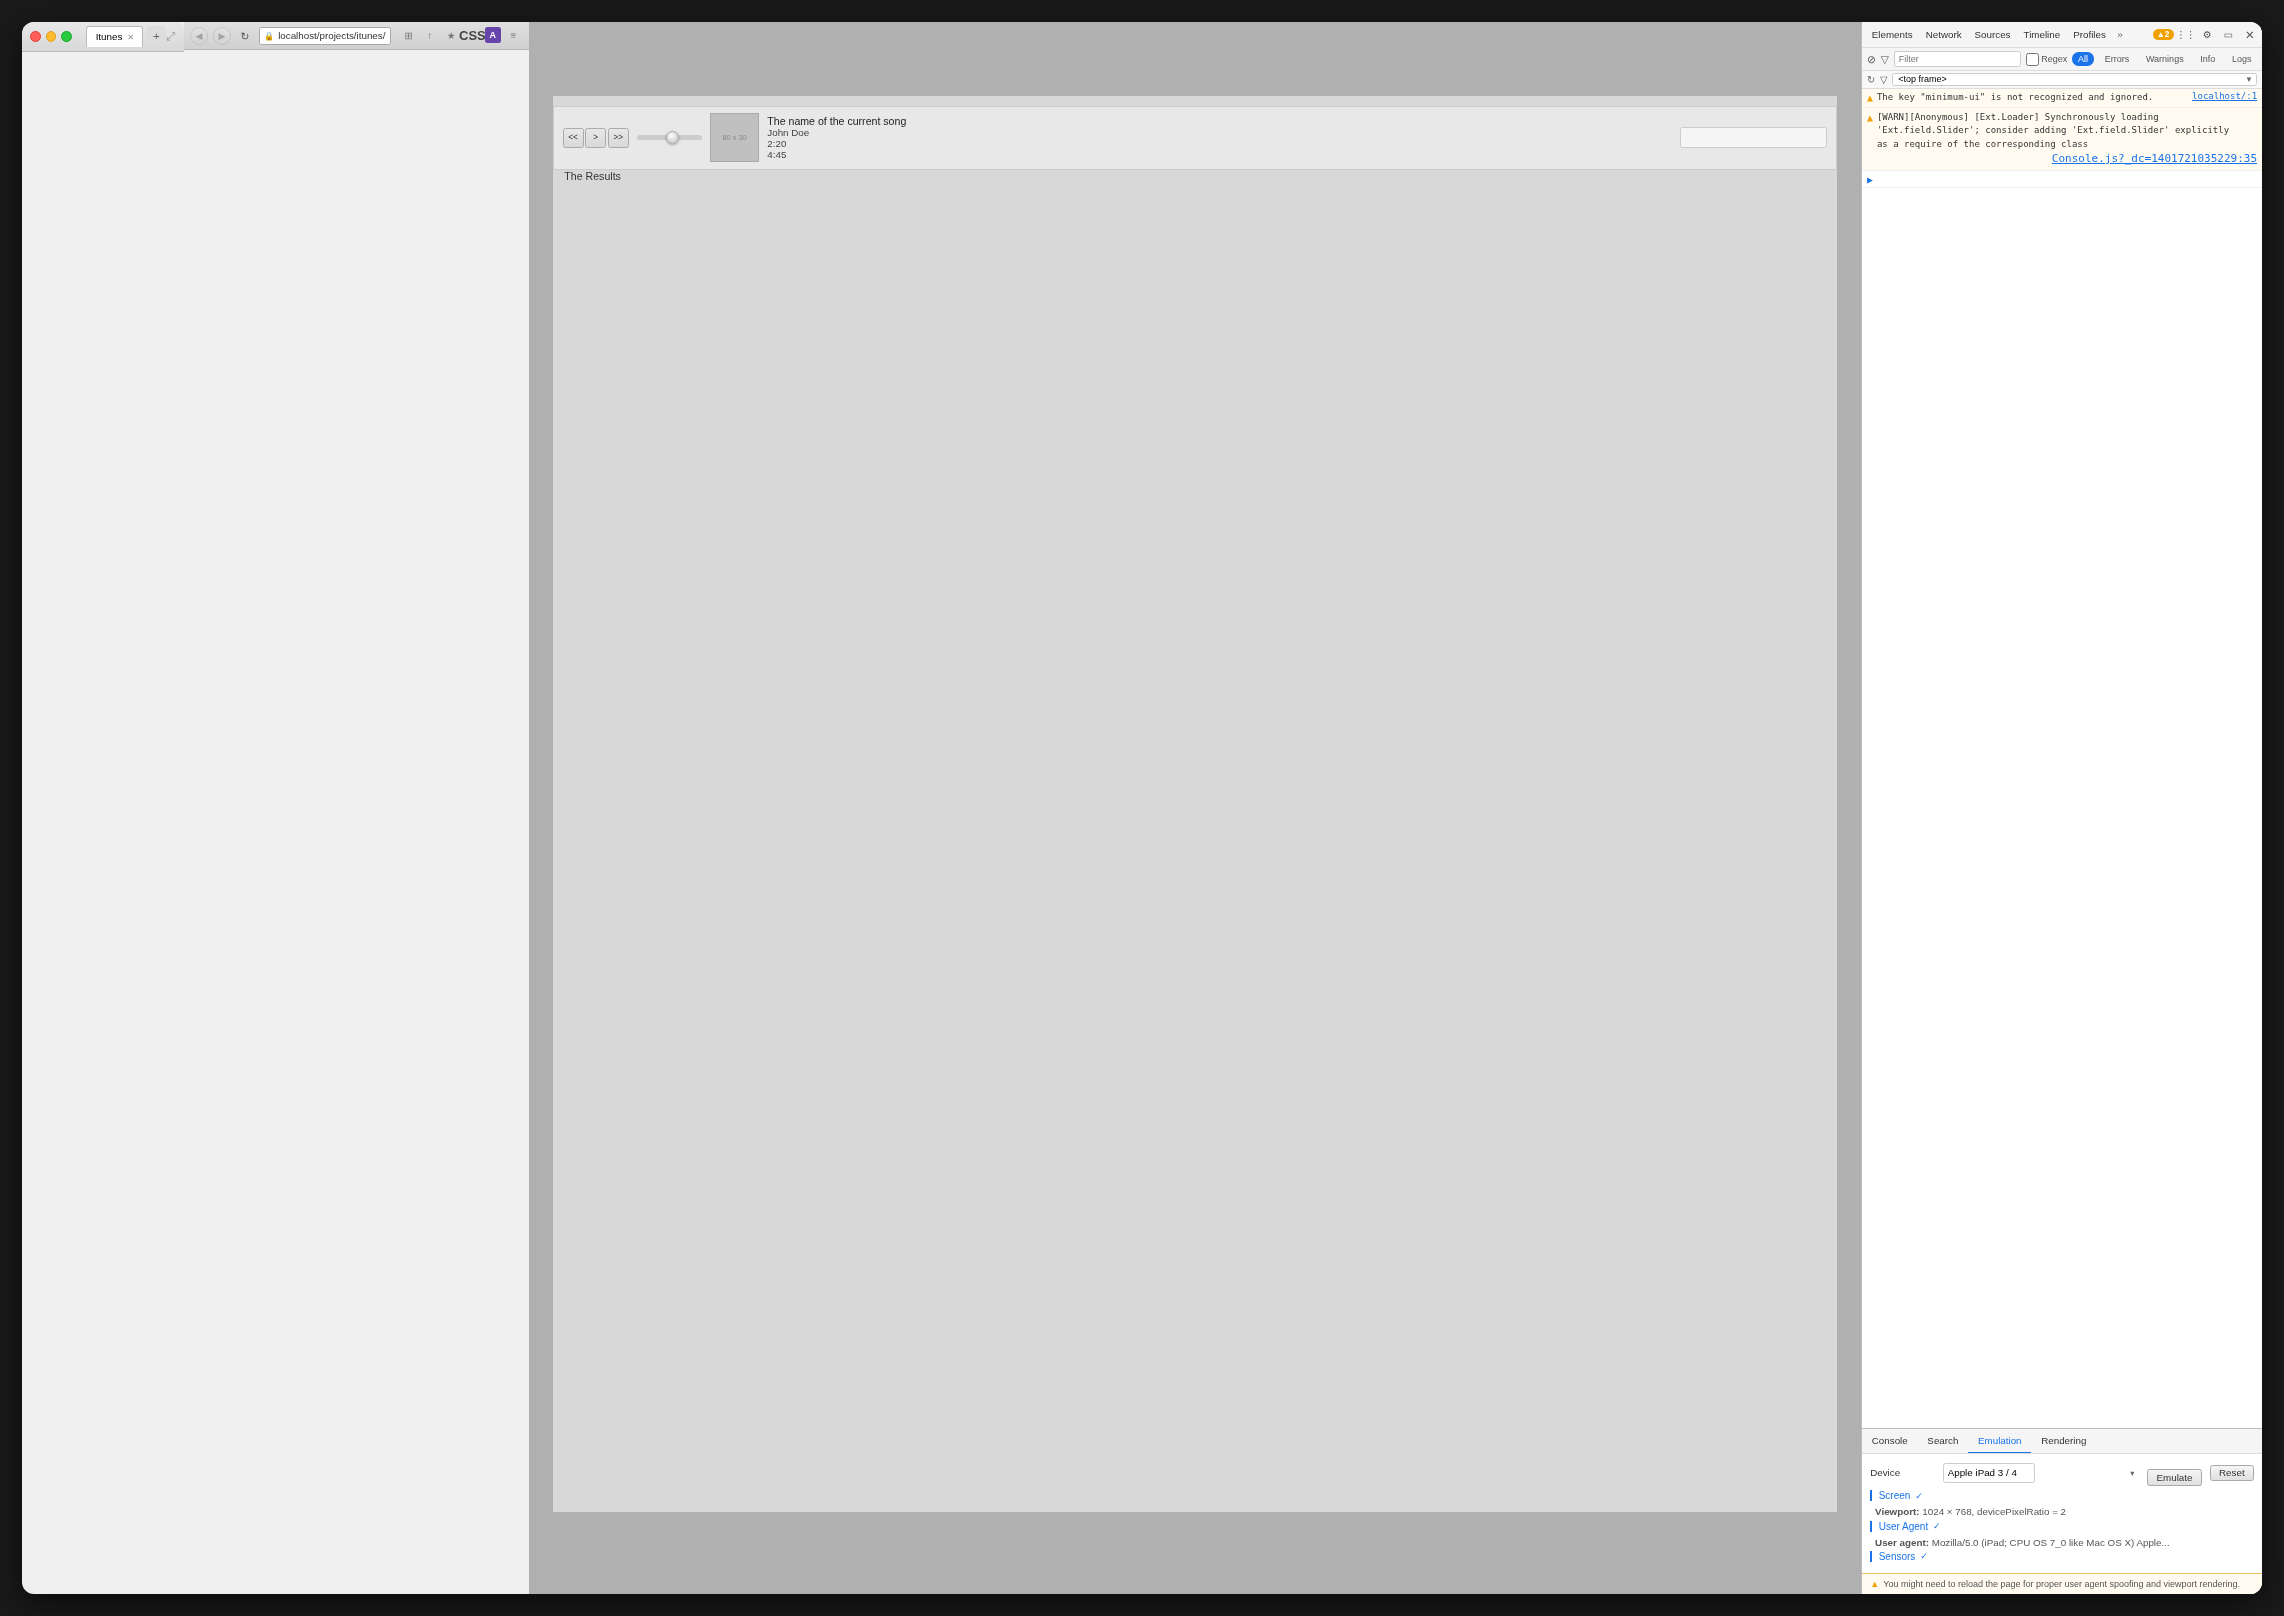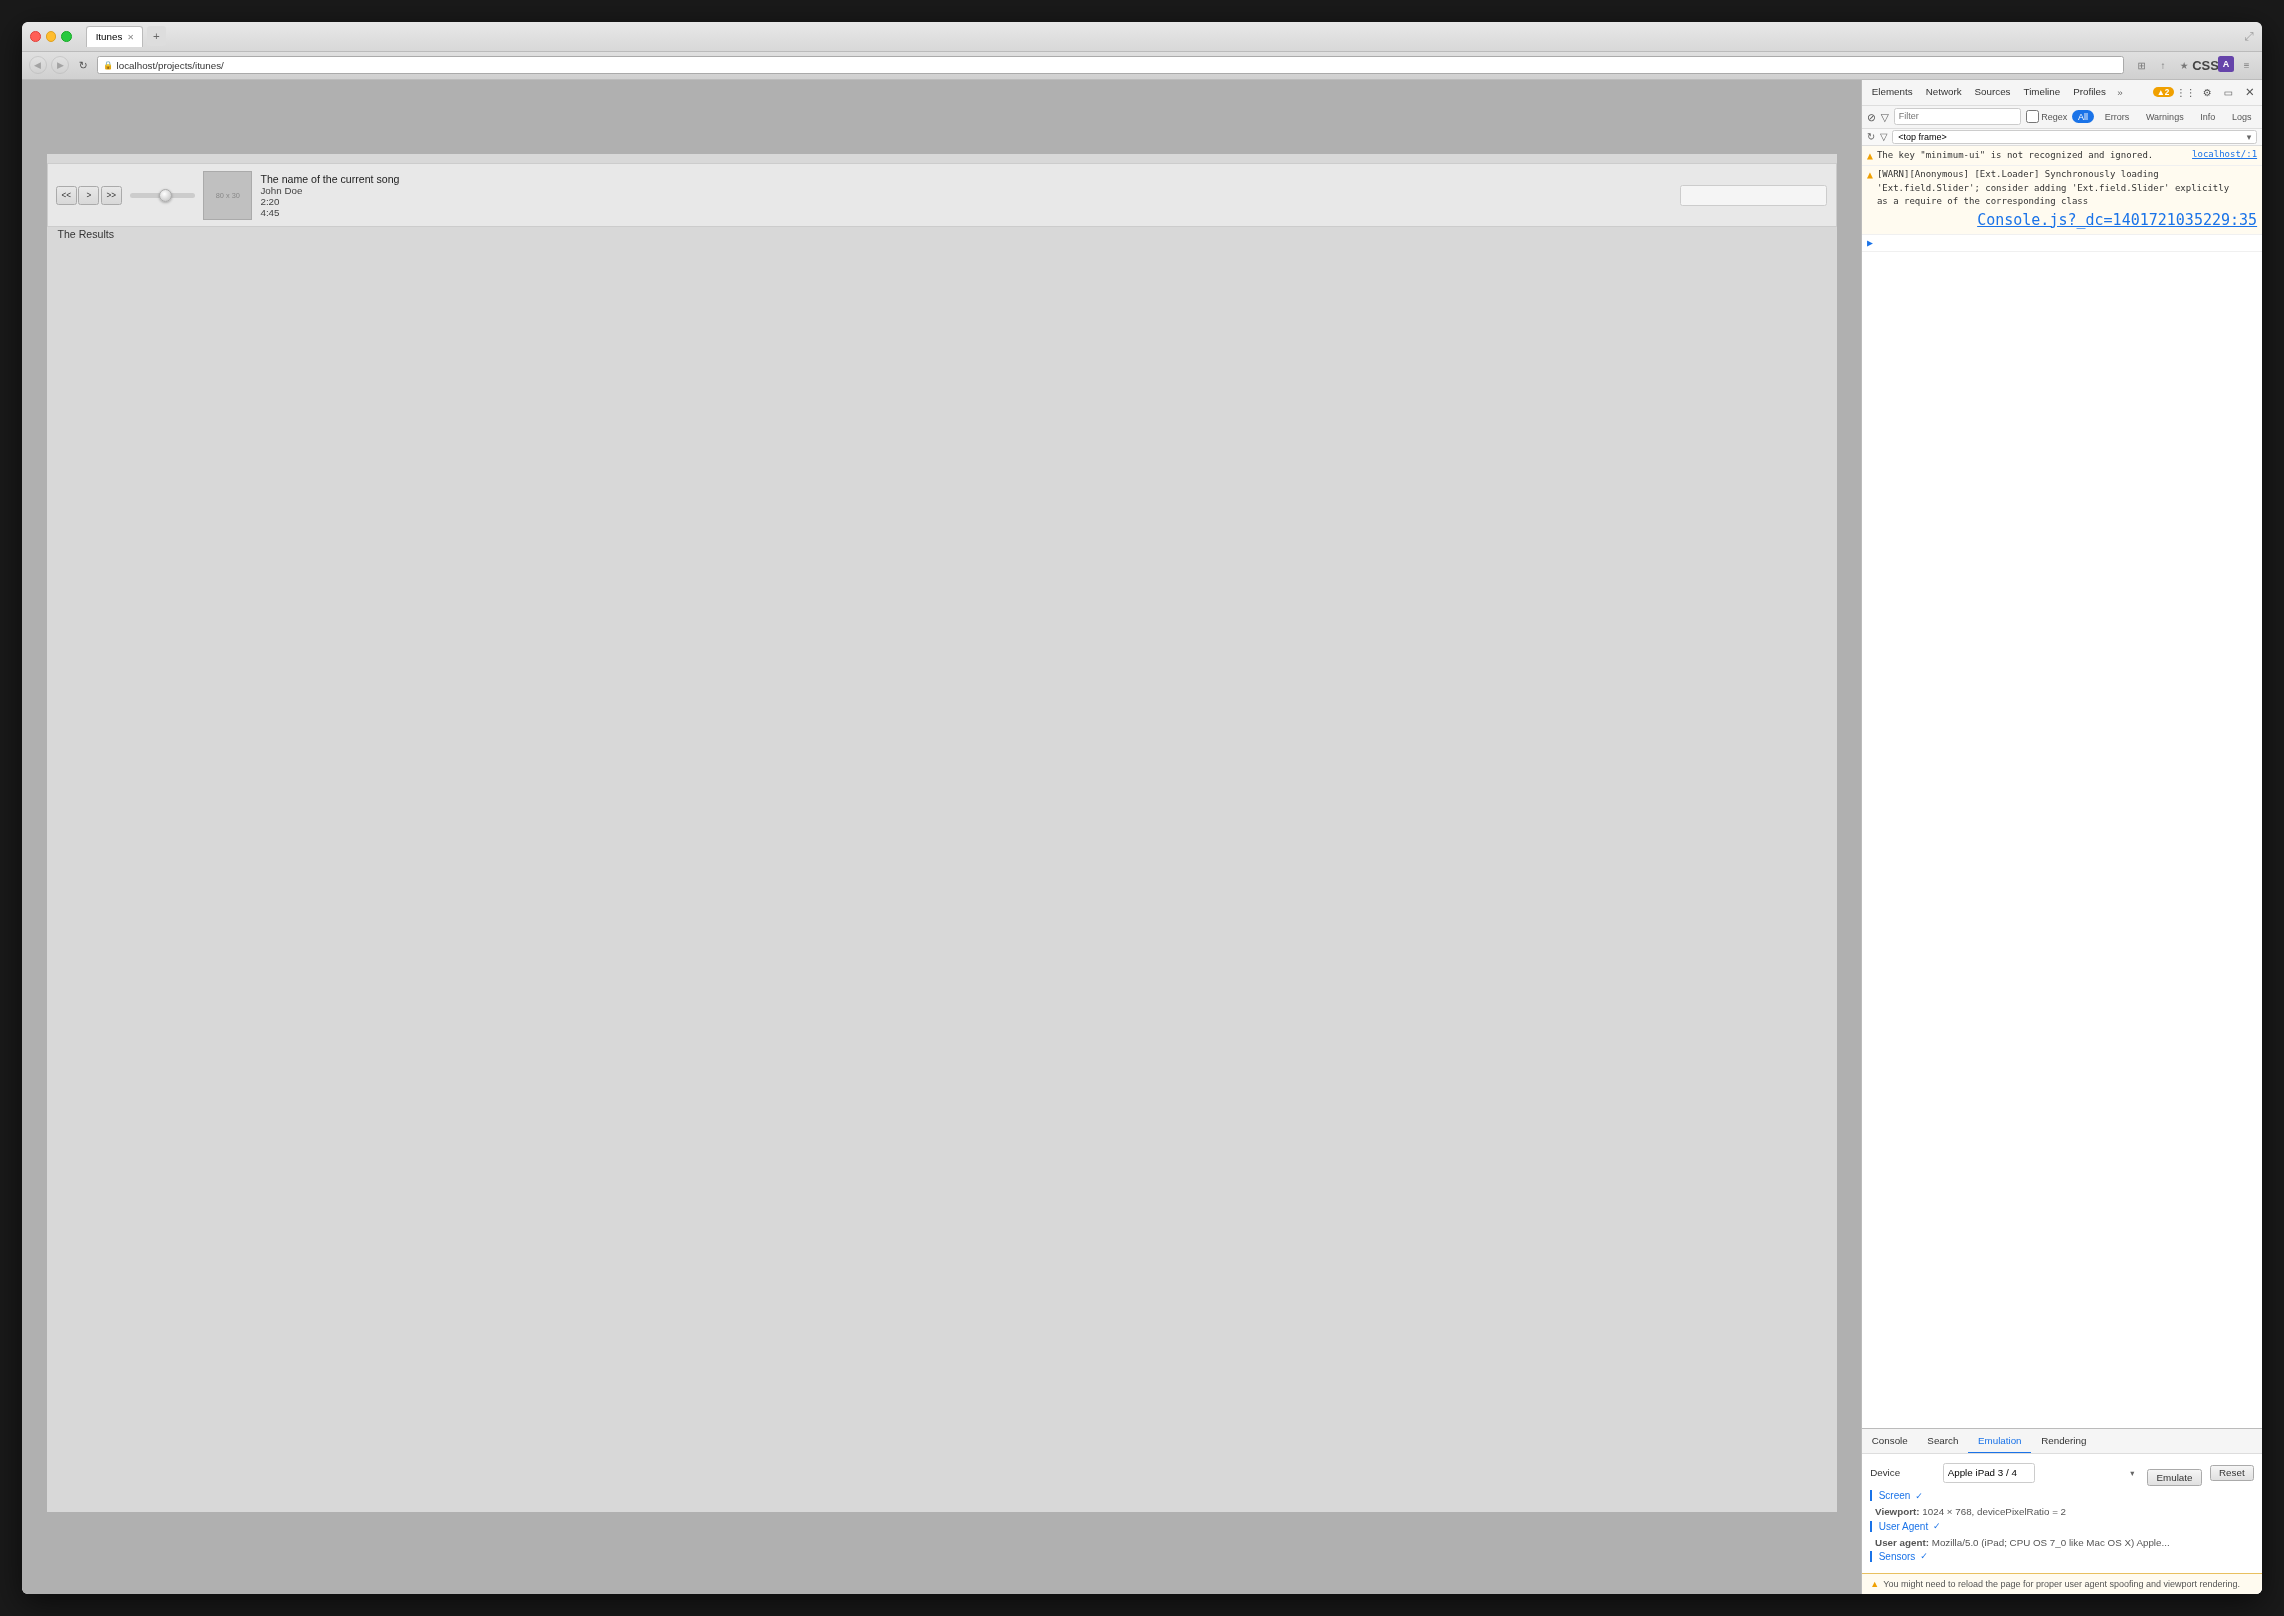--- a/index.html
+++ b/index.html
@@ -13,24 +13,24 @@
     }
 
     
     .browser-window {
       position: absolute;
       top: 22px;
       left: 22px;
       right: 22px;
       bottom: 22px;
       background: #f0f0f0;
-      border-radius: 6px;
+      border-radius: 12px;
       box-shadow: 0 8.2px 33px rgba(0,0,0,0.6);
       display: flex;
-      flex-direction: column;
+      flex-direction: row;
       overflow: hidden;
     }
 
     
     .title-bar {
       background: linear-gradient(to bottom, #e8e8e8, #d8d8d8);
       height: 29.5px;
       display: flex;
       align-items: center;
       padding: 0 8.2px;
@@ -425,21 +425,21 @@
     .msg-text {
       flex: 1;
       line-height: 1.5;
       color: #333;
     }
     .msg-source {
       color: #1a73e8;
       text-decoration: underline;
       cursor: pointer;
       white-space: nowrap;
-      font-size: 15px;
+      font-size: 11px;
     }
     .msg-source-right {
       color: #1a73e8;
       text-decoration: underline;
       cursor: pointer;
       margin-left: auto;
       font-size: 9px;
       white-space: nowrap;
     }
 

